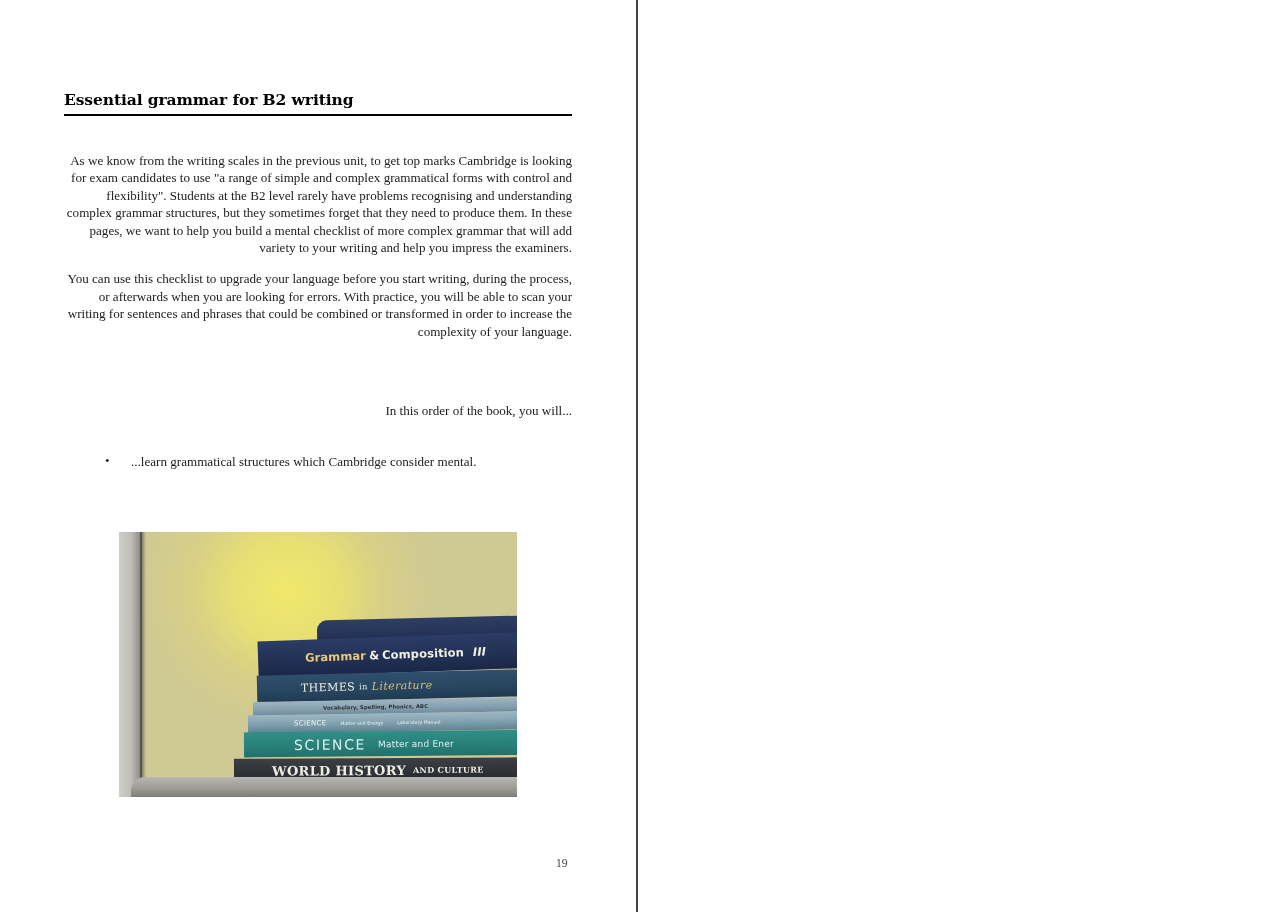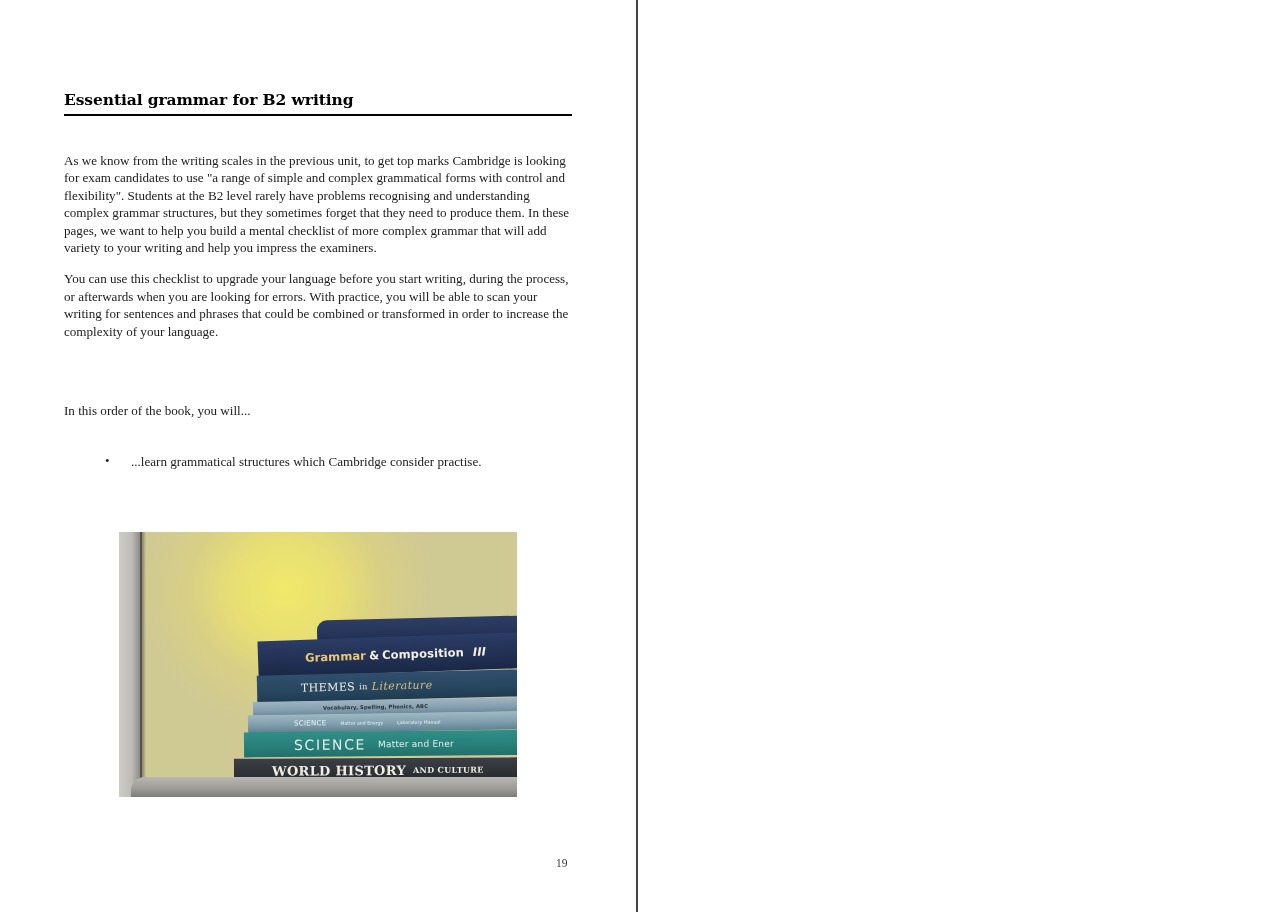--- a/index.html
+++ b/index.html
@@ -60,20 +60,21 @@
     background: #000;
   }
   .rule-left  { left: 64px;  top: 114px; width: 508px; }
 
   
   .body-text {
     position: absolute;
     font-size: 13.1px;
     line-height: 17.4px;
     color: #212121;
+    text-align: right;
   }
   .col-left  { left: 64px;  width: 508px; }
 
   .body-text p { margin: 0 0 14px 0; }
   .body-text p:last-child { margin-bottom: 0; }
 
   
   .bullet-list {
     position: absolute;
     left: 64px;
@@ -256,21 +257,21 @@
     <div class="body-text col-left" style="top:152px;">
       <p>As we know from the writing scales in the previous unit, to get top marks Cambridge is looking for exam candidates to use "a range of simple and complex grammatical forms with control and flexibility". Students at the B2 level rarely have problems recognising and understanding complex grammar structures, but they sometimes forget that they need to produce them. In these pages, we want to help you build a mental checklist of more complex grammar that will add variety to your writing and help you impress the examiners.</p>
       <p>You can use this checklist to upgrade your language before you start writing, during the process, or afterwards when you are looking for errors. With practice, you will be able to scan your writing for sentences and phrases that could be combined or transformed in order to increase the complexity of your language.</p>
     </div>
 
     <div class="body-text col-left" style="top:402px;">
       <p>In this order of the book, you will...</p>
     </div>
 
     <ul class="bullet-list">
-      <li>...learn grammatical structures which Cambridge consider practise.</li>
+      <li>...learn grammatical structures which Cambridge consider mental.</li>
     </ul>
 
     <div class="book-photo">
       <div class="photo-bg"></div>
       <div class="photo-wall"></div>
 
       <div class="bk bk-top"></div>
 
       <div class="bk bk1">
         <span class="gold">Grammar</span>

